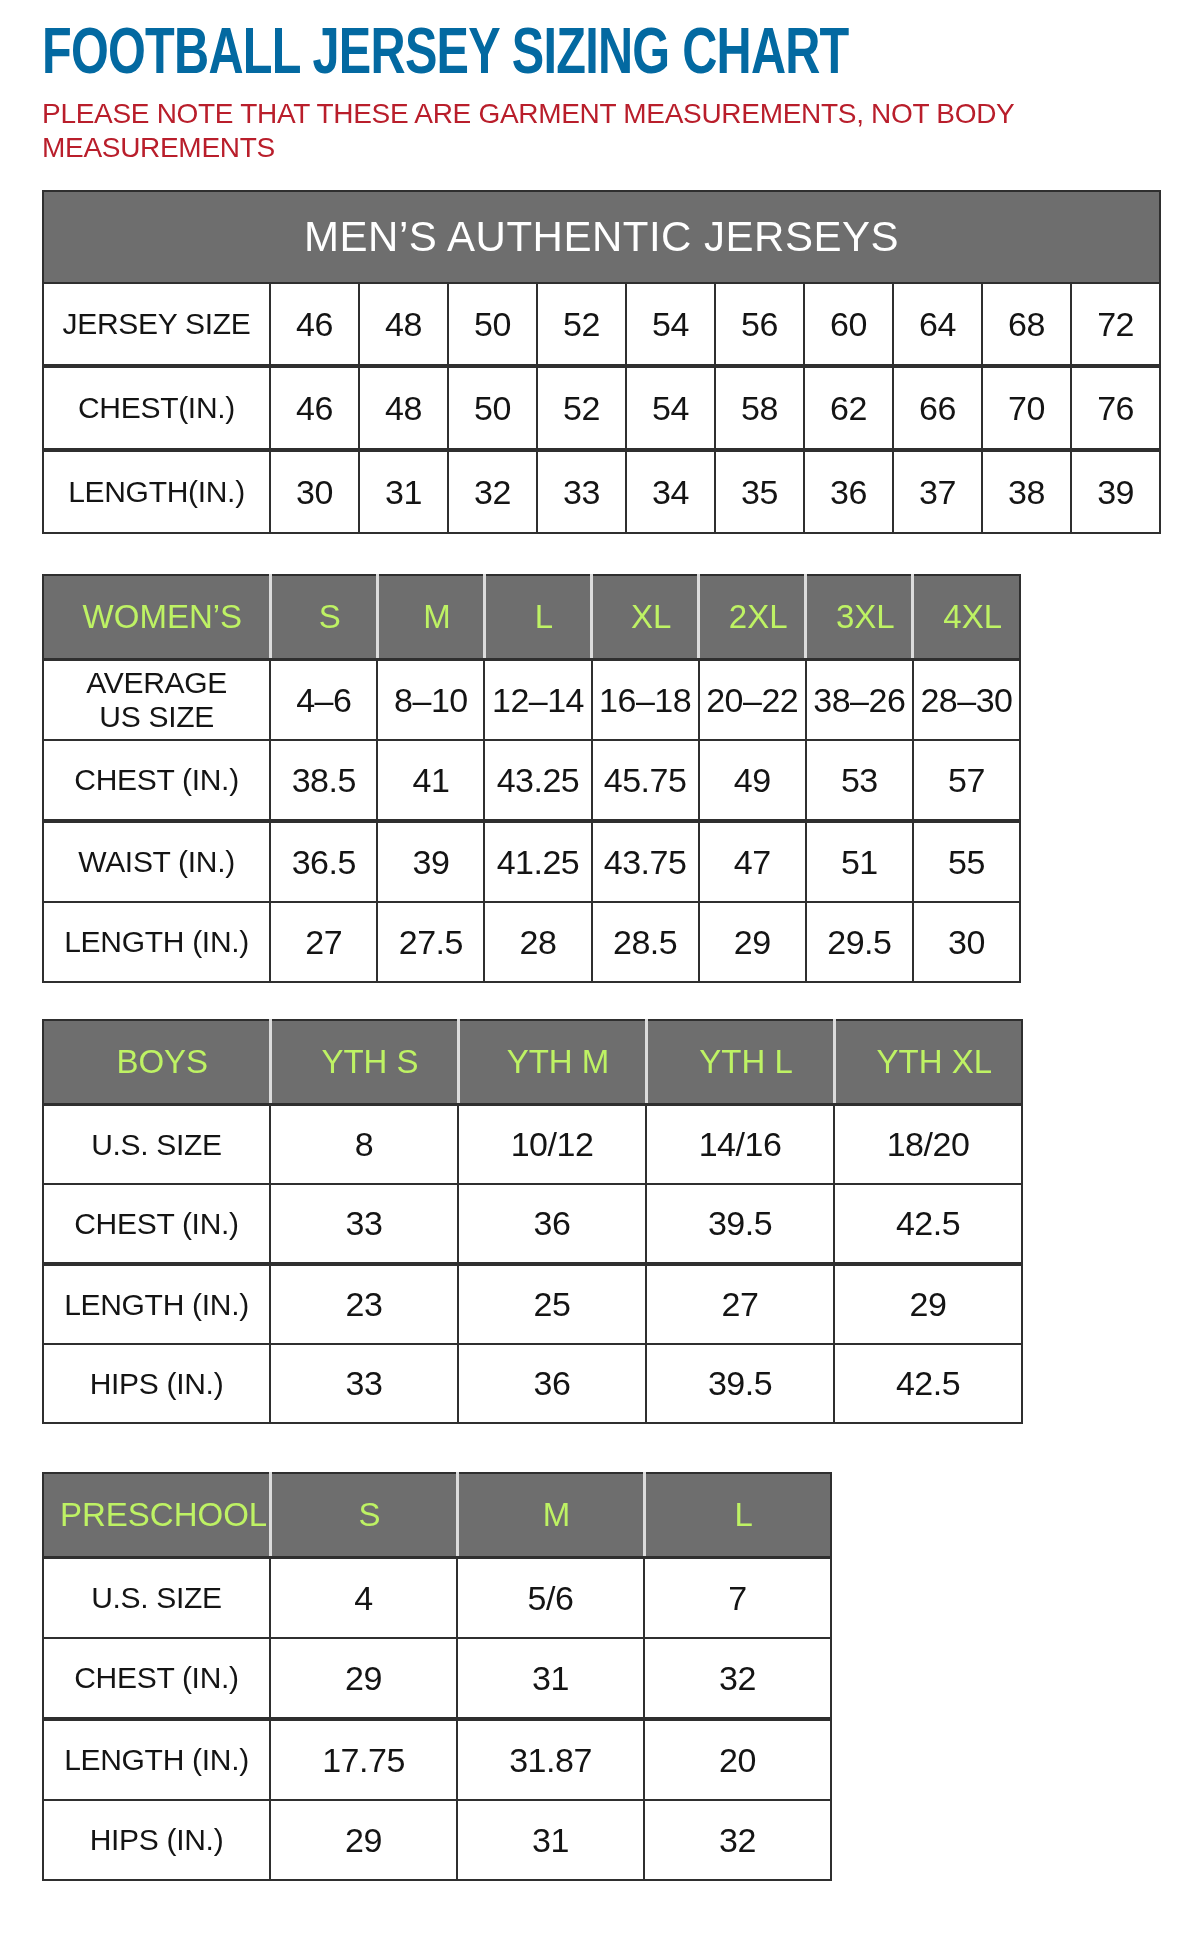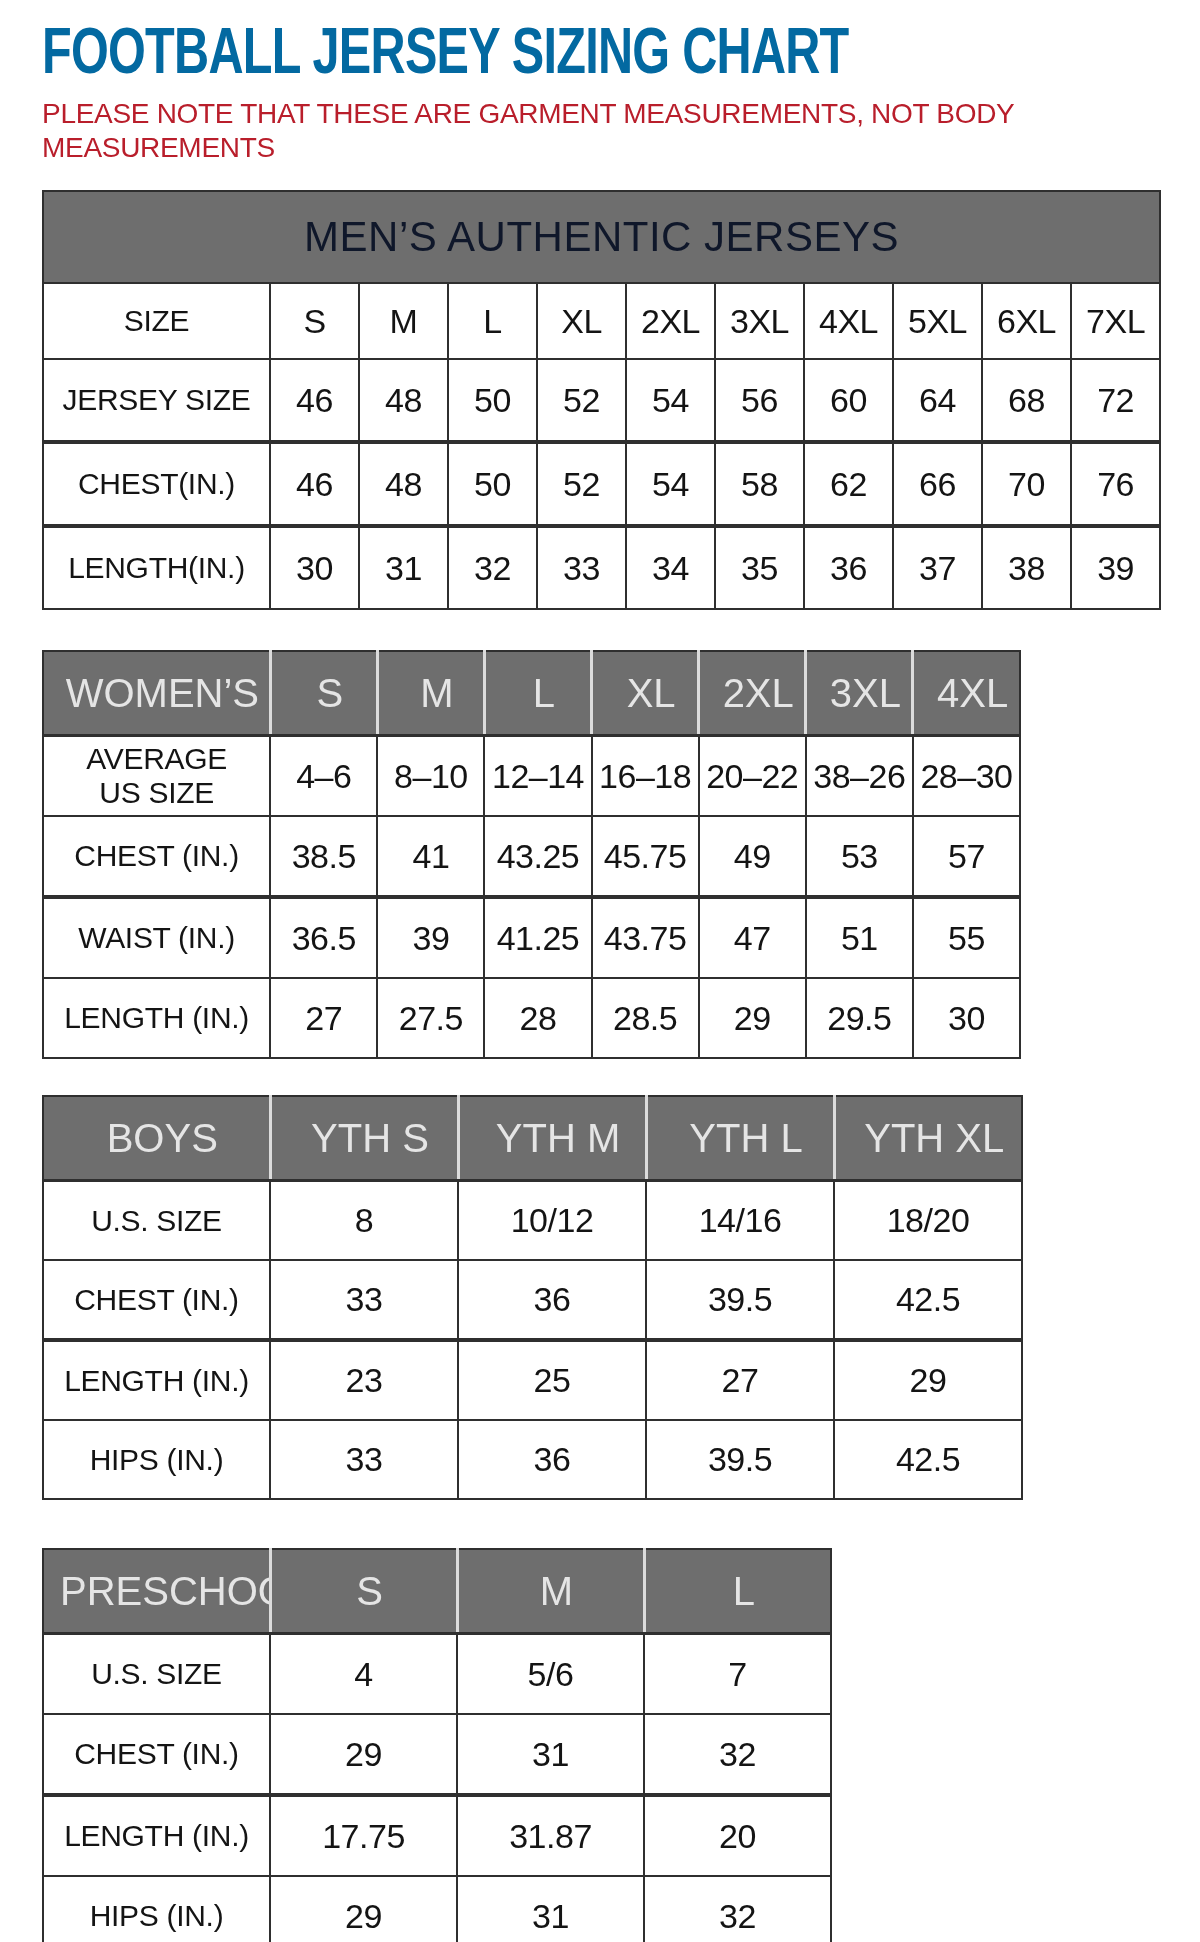--- a/index.html
+++ b/index.html
@@ -32,27 +32,27 @@
   table.size-table{
     border-collapse:collapse;table-layout:fixed;
     margin-top:36px;
   }
   table.size-table td{
     border:2px solid #2f2f2f;
     text-align:center;vertical-align:middle;
     padding:0 4px;overflow:hidden;
   }
   td.title-cell{
-    background:#6e6e6e;color:#0f172a;
+    background:#6e6e6e;color:#ffffff;
     font-size:42px;letter-spacing:0.5px;font-weight:400;
     height:90px;
   }
   tr.head-row td{
-    background:#6e6e6e;color:#e5e5e5;
-    font-size:40px;font-weight:400;letter-spacing:0;
+    background:#6e6e6e;color:#bef264;
+    font-size:33px;font-weight:400;letter-spacing:0;
     height:82px;border-bottom-width:3px;padding-left:16px;
   }
   tr.head-row td + td{border-left:3px solid #dcdcdc;}
   td.row-label{
     font-size:30px;letter-spacing:-0.3px;white-space:pre-line;line-height:1.15;
   }
   td.data-cell{font-size:34px;letter-spacing:-0.5px;}
   tr[data-ri] td{height:78px;}
   tr[data-ri="1"] td{border-bottom-width:4px;}
 
@@ -99,33 +99,20 @@
         <col class="c-data">
         <col class="c-data">
         <col class="c-data">
         <col class="c-data">
         <col class="c-data">
         <col class="c-data">
       </colgroup>
       <tbody>
         <tr>
           <td class="title-cell" colspan="11">MEN’S AUTHENTIC JERSEYS</td>
-        </tr>
-        <tr data-ri="0">
-          <td class="row-label">SIZE</td>
-          <td class="data-cell">S</td>
-          <td class="data-cell">M</td>
-          <td class="data-cell">L</td>
-          <td class="data-cell">XL</td>
-          <td class="data-cell">2XL</td>
-          <td class="data-cell">3XL</td>
-          <td class="data-cell">4XL</td>
-          <td class="data-cell">5XL</td>
-          <td class="data-cell">6XL</td>
-          <td class="data-cell">7XL</td>
         </tr>
         <tr data-ri="1">
           <td class="row-label">JERSEY SIZE</td>
           <td class="data-cell">46</td>
           <td class="data-cell">48</td>
           <td class="data-cell">50</td>
           <td class="data-cell">52</td>
           <td class="data-cell">54</td>
           <td class="data-cell">56</td>
           <td class="data-cell">60</td>

